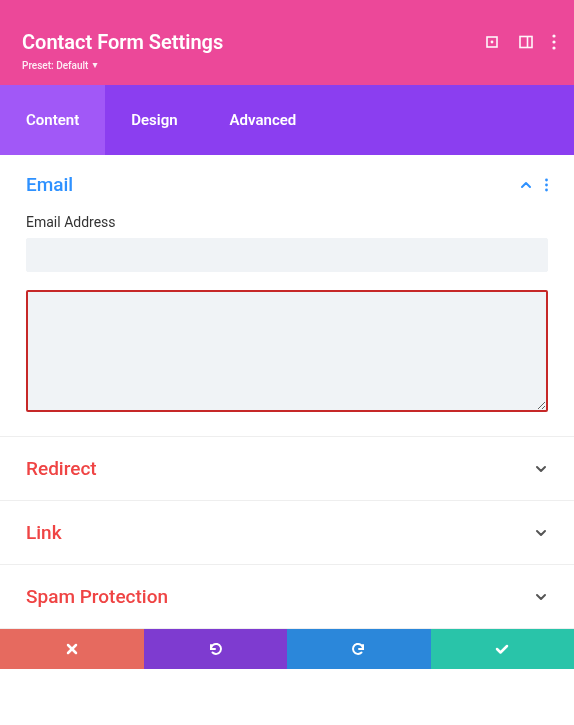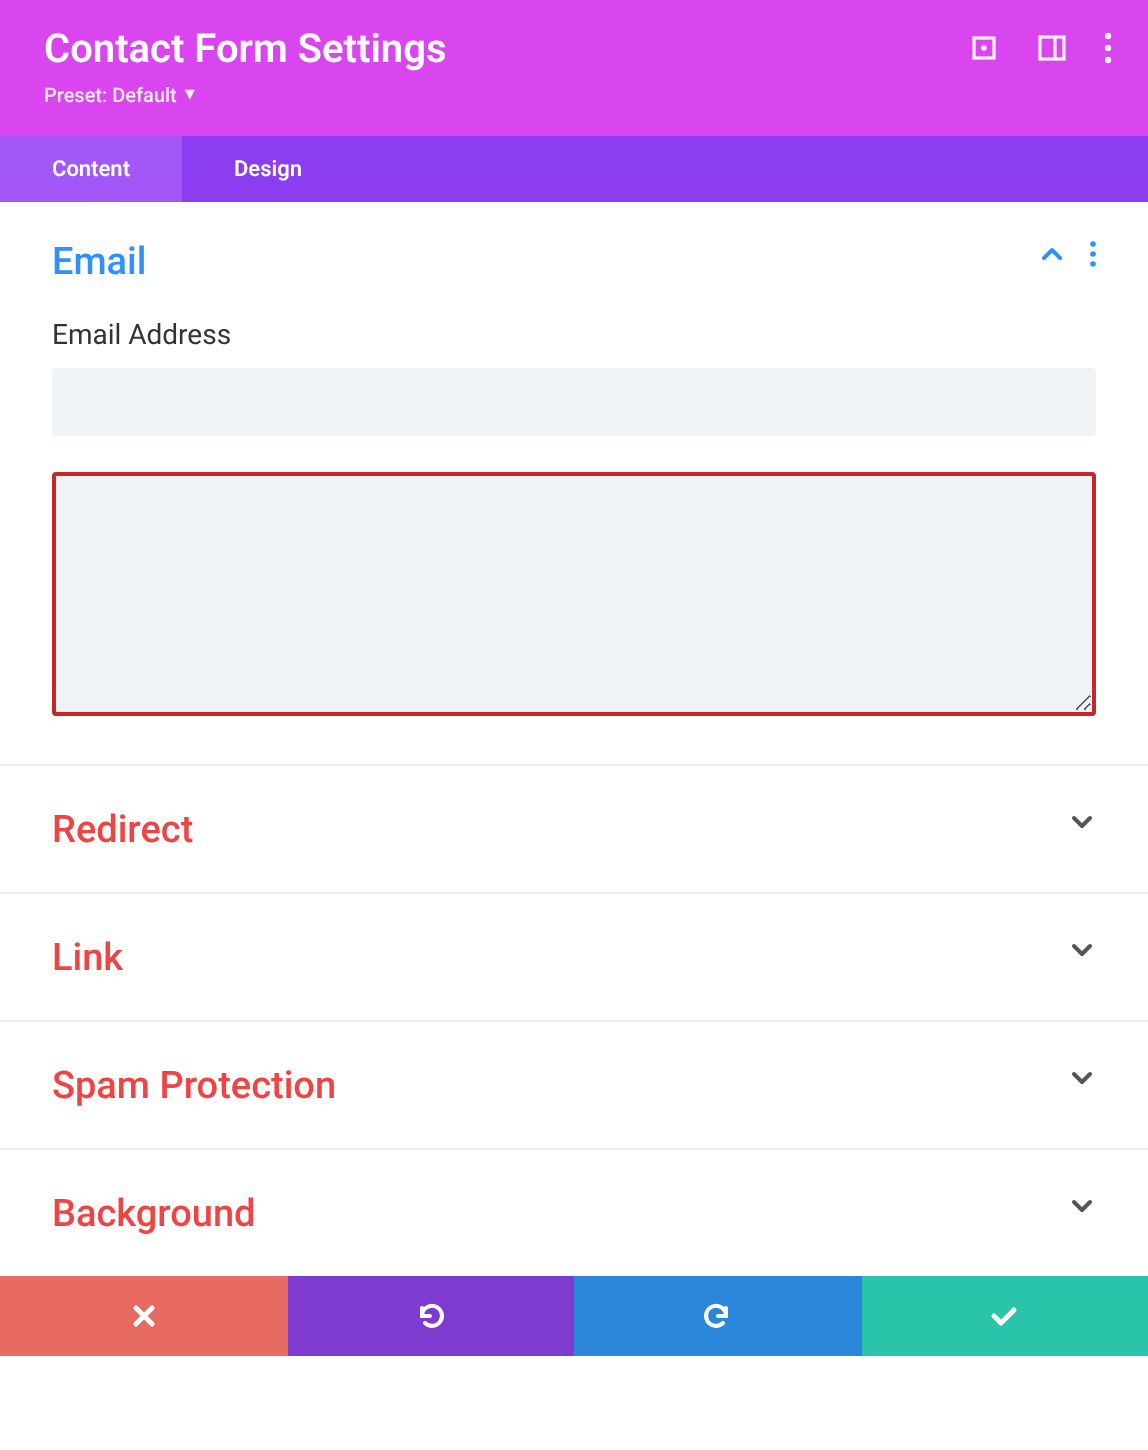--- a/index.html
+++ b/index.html
@@ -6,23 +6,23 @@
   body {
     font-family: -apple-system, BlinkMacSystemFont, "Segoe UI", Roboto, "Helvetica Neue", Arial, sans-serif;
     width: 574px;
     background: #fff;
     color: #333;
   }
   .wrap { width: 574px; }
 
   
   .header {
-    background: #d946ef;
+    background: #ec4899;
     color: #fff;
-    padding: 12px 18px 14px 22px;
+    padding: 30px 18px 14px 22px;
   }
   .header-row {
     display: flex;
     justify-content: space-between;
     align-items: center;
   }
   .title {
     font-size: 20px;
     font-weight: 600;
   }
@@ -46,41 +46,41 @@
     position: relative;
     top: -1px;
   }
 
   
   .tabs {
     background: #8b3ef0;
     display: flex;
   }
   .tab {
-    padding: 10px 26px;
+    padding: 26px 26px;
     color: #fff;
-    font-size: 11px;
+    font-size: 15px;
     font-weight: 600;
     cursor: pointer;
   }
   .tab.active {
     background: #a158f7;
   }
 
   
   .body-area { background: #fff; }
   .section {
     border-bottom: 1px solid #eee;
     padding: 18px 26px 20px 26px;
   }
   .section.collapsed { padding: 20px 26px; }
   .section-head {
     display: flex;
     justify-content: space-between;
-    align-items: flex-start;
+    align-items: flex-end;
     cursor: pointer;
   }
   .section-title {
     font-size: 19px;
     color: #ef4444;
     font-weight: 500;
   }
   .section-title.active { color: #2e91ff; }
   .section-ctrls {
     display: flex;
@@ -168,20 +168,21 @@
             </svg>
         </span>
       </div>
     </div>
     <div class="preset">Preset: Default</div>
   </div>
 
   <div class="tabs">
     <div class="tab active">Content</div>
     <div class="tab">Design</div>
+    <div class="tab">Advanced</div>
   </div>
 
   <div class="body-area">
 
     <div class="section">
       <div class="section-head">
         <div class="section-title active">Email</div>
         <div class="section-ctrls">
           <span>
             <svg width="14" height="14" viewBox="0 0 14 14" fill="none" stroke="#2e91ff" stroke-width="2" stroke-linecap="round" stroke-linejoin="round">
@@ -234,30 +235,20 @@
       <div class="section-head">
         <div class="section-title">Spam Protection</div>
         <span class="chev">
           <svg width="14" height="14" viewBox="0 0 14 14" fill="none" stroke="#555" stroke-width="2" stroke-linecap="round" stroke-linejoin="round">
               <polyline points="3 5 7 9 11 5"></polyline>
             </svg>
         </span>
       </div>
     </div>
 
-    <div class="section collapsed" style="border-bottom:none;">
-      <div class="section-head">
-        <div class="section-title">Background</div>
-        <span class="chev">
-          <svg width="14" height="14" viewBox="0 0 14 14" fill="none" stroke="#555" stroke-width="2" stroke-linecap="round" stroke-linejoin="round">
-              <polyline points="3 5 7 9 11 5"></polyline>
-            </svg>
-        </span>
-      </div>
-    </div>
 
   </div>
 
   <div class="footer">
     <div class="footer-btn danger">
       <svg width="14" height="14" viewBox="0 0 14 14" fill="none" stroke="#fff" stroke-width="2.5" stroke-linecap="round">
           <line x1="3" y1="3" x2="11" y2="11"></line>
           <line x1="11" y1="3" x2="3" y2="11"></line>
         </svg>
     </div>

